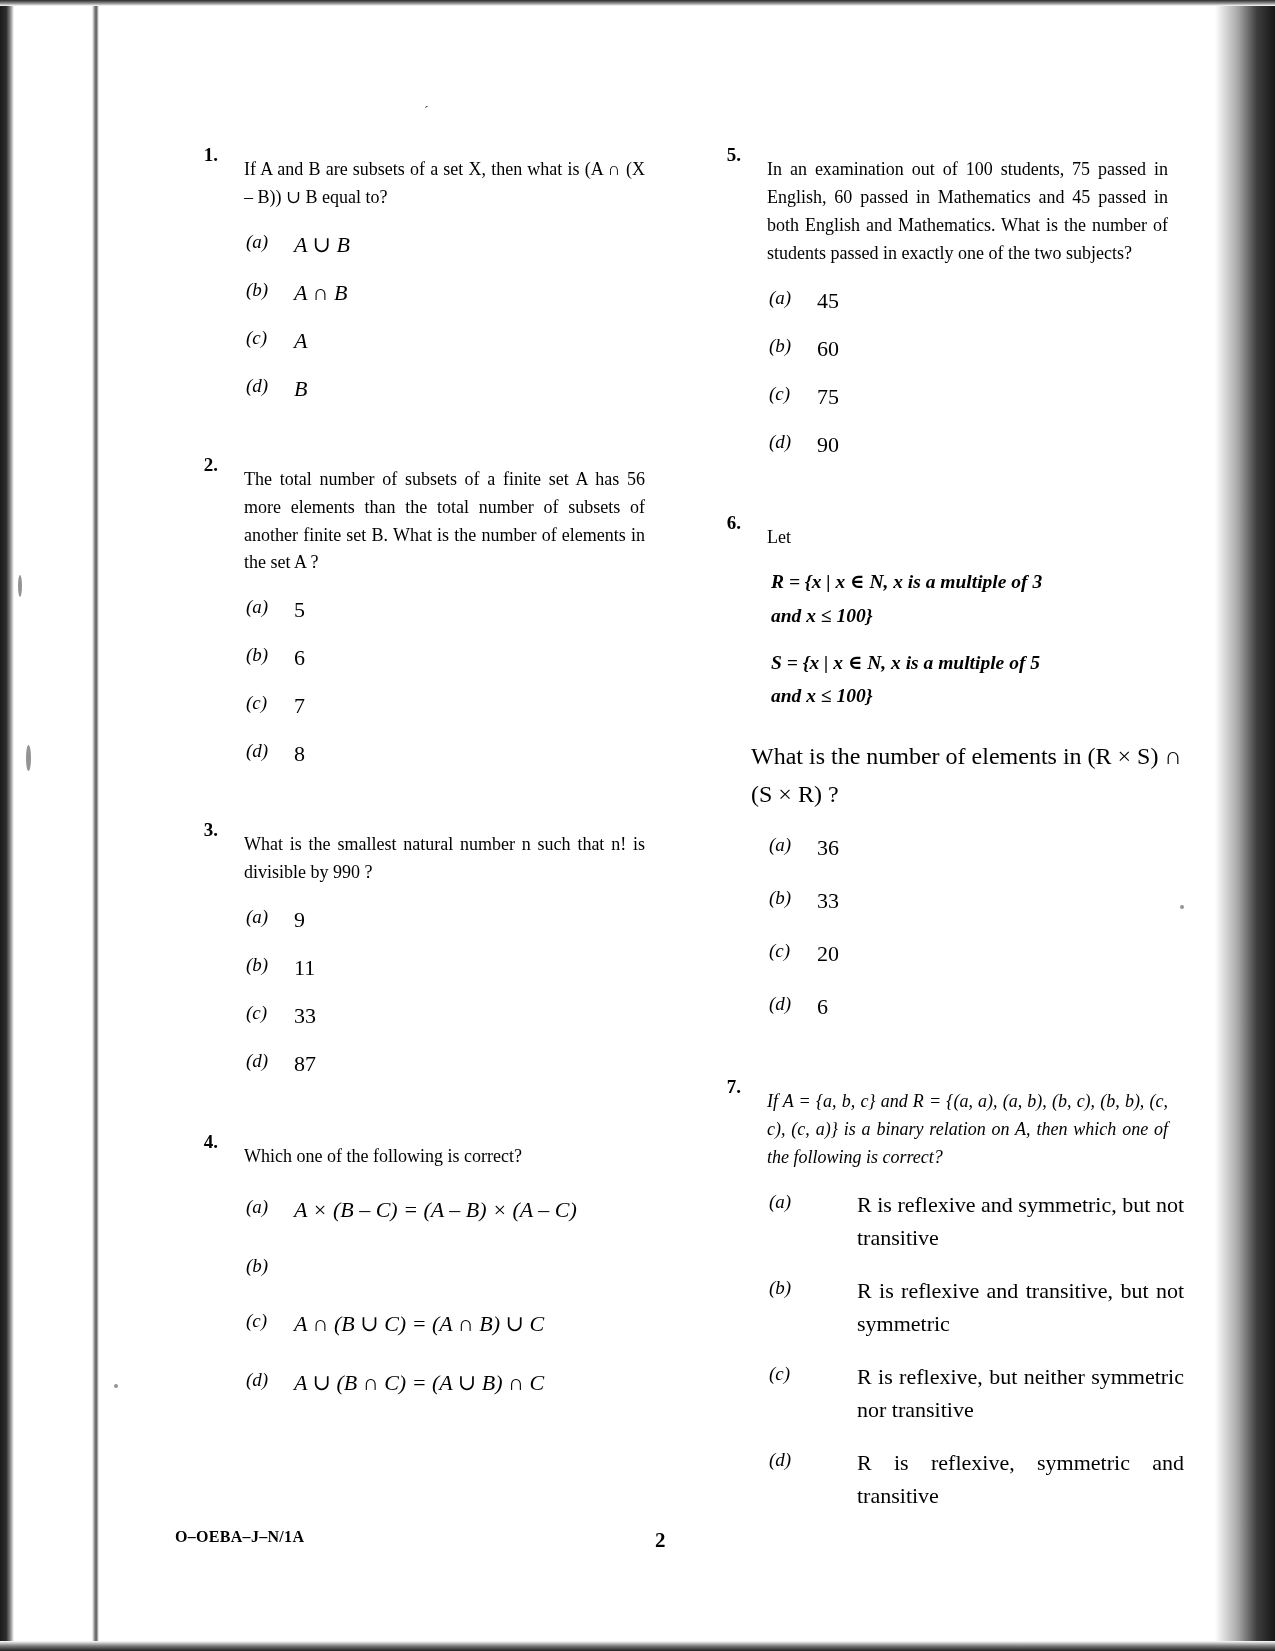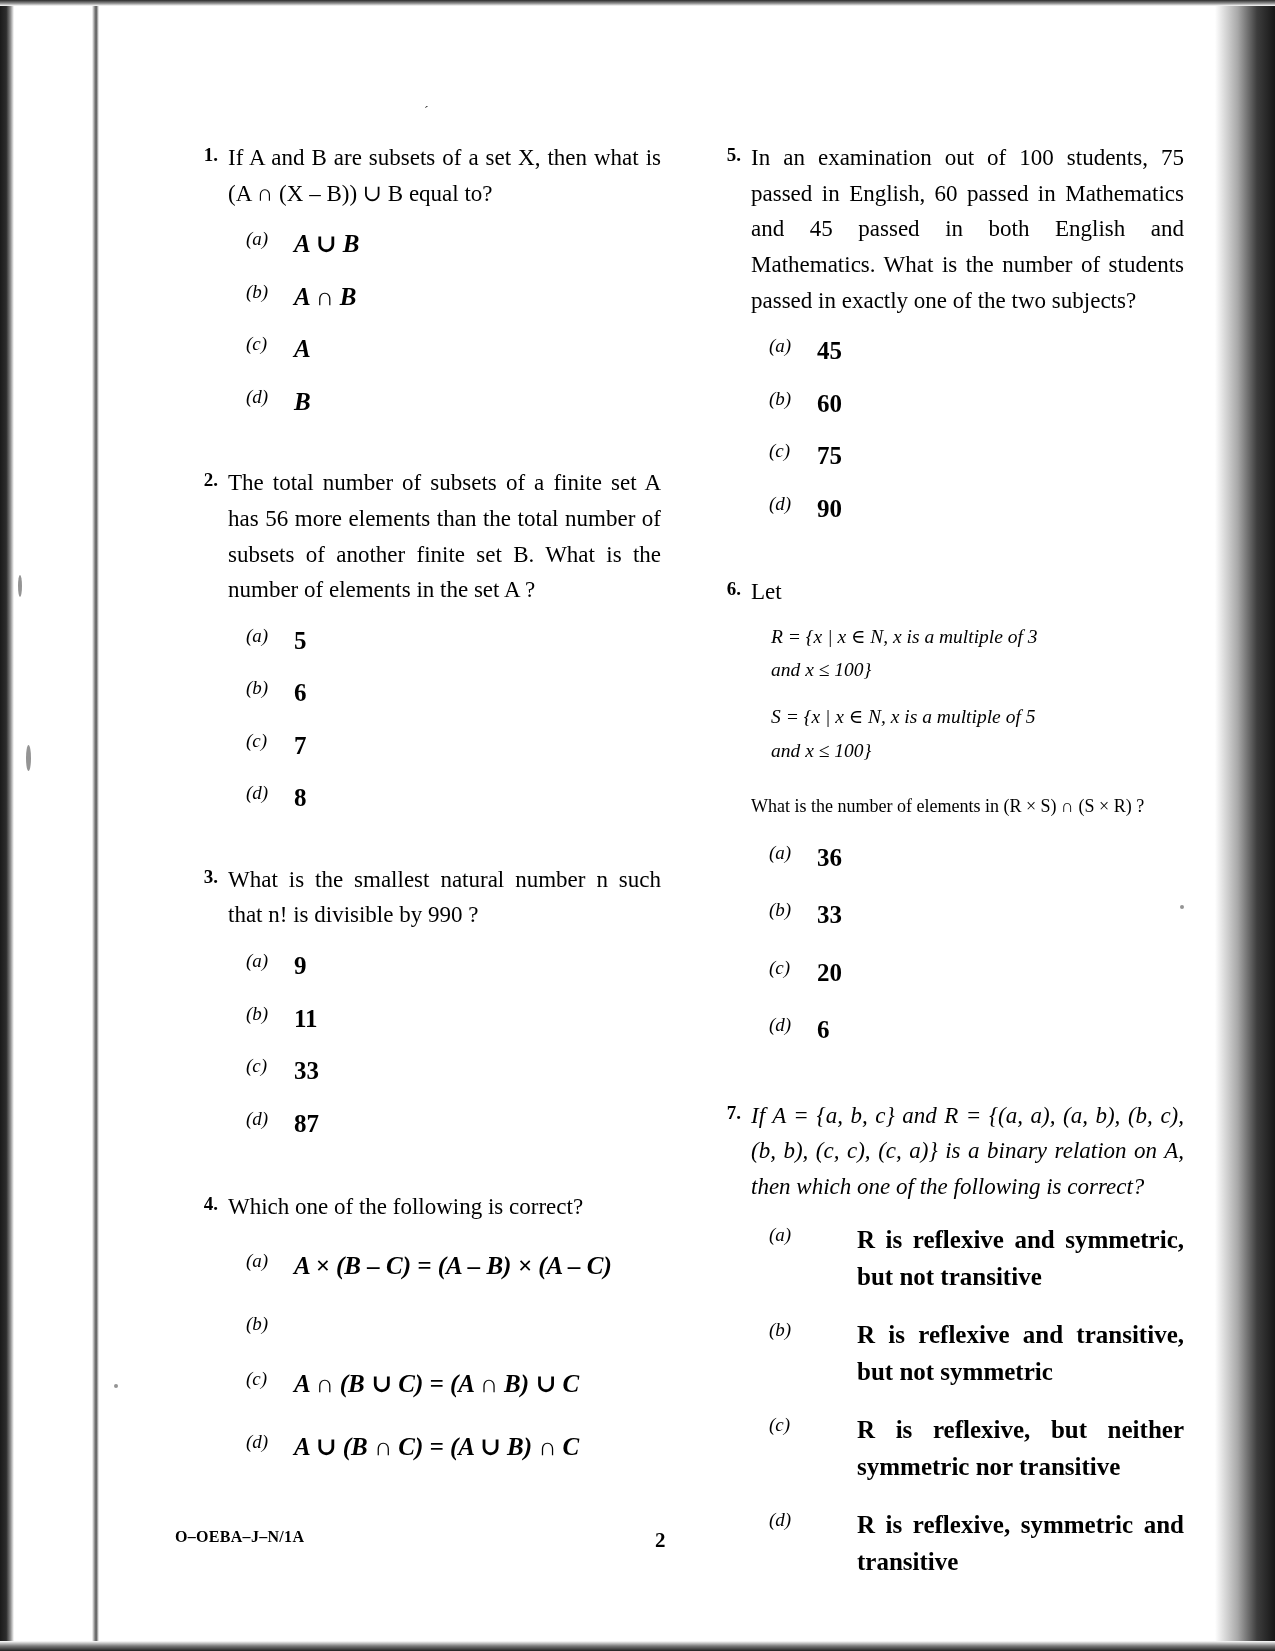--- a/index.html
+++ b/index.html
@@ -85,75 +85,75 @@
     width: 38px;
     flex: 0 0 38px;
     text-align: right;
     padding-right: 10px;
     line-height: 1.55;
   }
   .qbody {
     flex: 1 1 auto;
   }
   .qstem {
-    font-size: 23px;
+    font-size: 18px;
     line-height: 1.55;
     text-align: justify;
     text-justify: inter-word;
-    margin: 0;
+    margin: 16px;
   }
   .qstem.nojust { text-align: left; }
 
   .opts {
     margin-top: 14px;
   }
   .opt {
     display: flex;
     margin-bottom: 15px;
     line-height: 1.5;
   }
   .opt-letter {
     font-style: italic;
     font-size: 19px;
     width: 48px;
     flex: 0 0 48px;
     padding-left: 18px;
   }
   .opt-text {
-    font-size: 25px;
+    font-size: 22px;
     flex: 1 1 auto;
-    font-weight: bold;
   }
   .opt-text.two-line {
     text-align: justify;
     text-justify: inter-word;
     margin-left: 40px;
   }
 
   .math { font-style: italic; }
 
   
   .defblock {
     margin-top: 12px;
     margin-left: 20px;
     font-size: 19.5px;
+    font-weight: bold;
   }
   .defline {
     margin-bottom: 4px;
     line-height: 1.5;
   }
   .defcont {
     text-align: left;
     margin-bottom: 18px;
     line-height: 1.5;
     padding-right: 8px;
   }
   .qsub {
     margin-top: 28px;
-    font-size: 18px;
+    font-size: 24px;
     line-height: 1.55;
   }
 
   
   .footer {
     position: absolute;
     left: 175px;
     top: 1528px;
     width: 1005px;
     display: flex;

